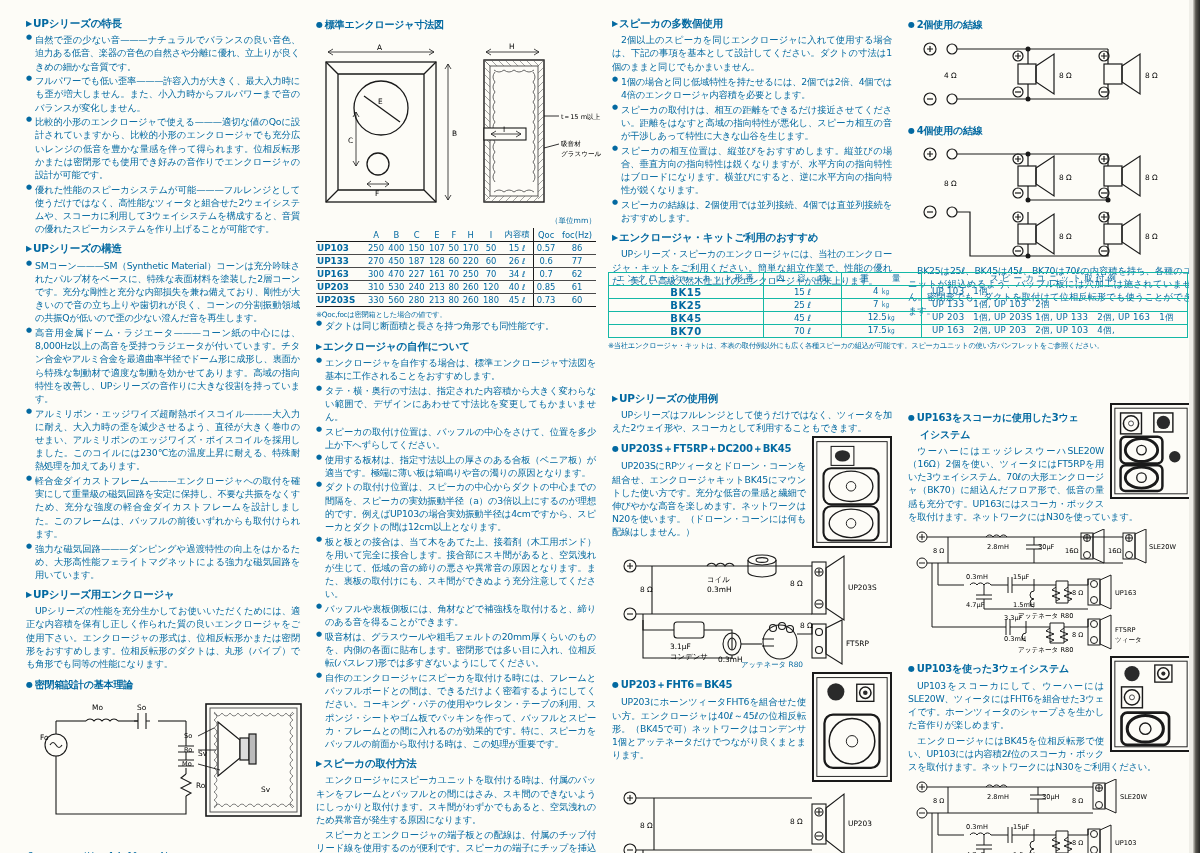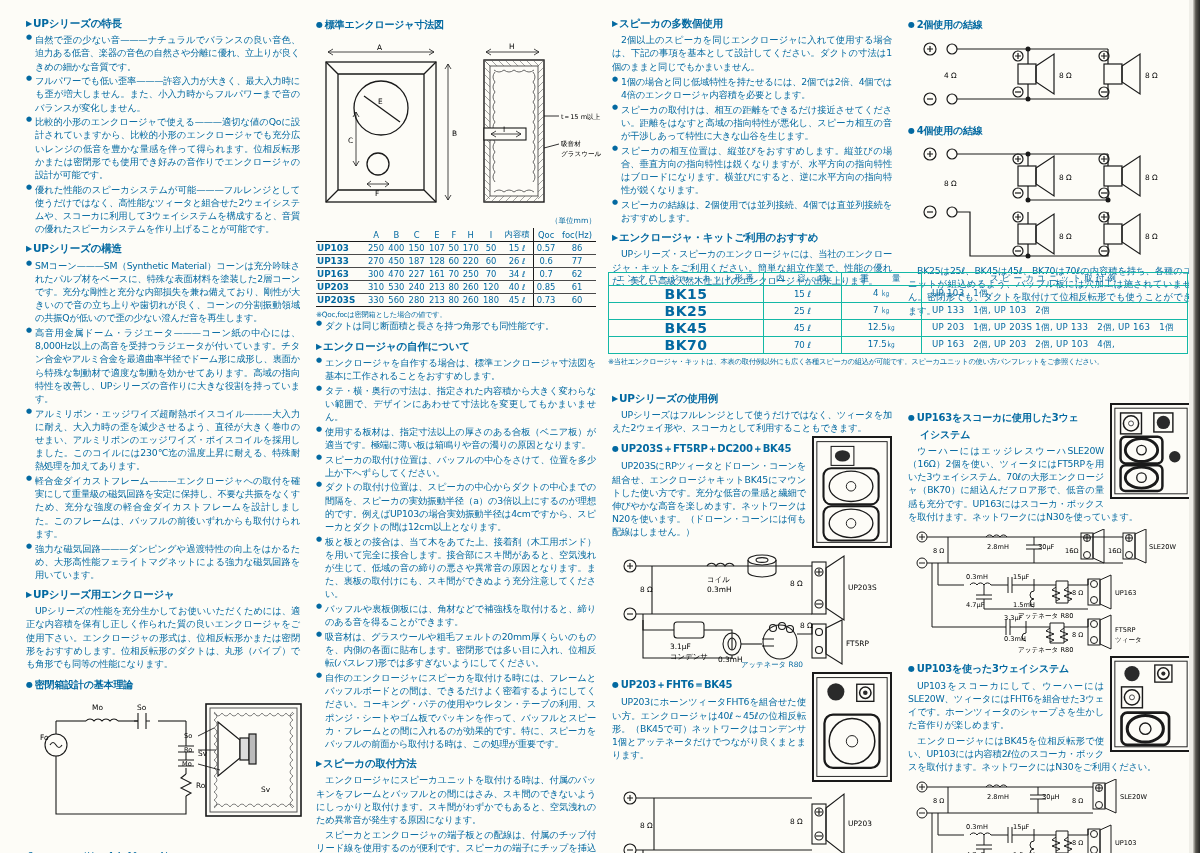--- a/index.html
+++ b/index.html
@@ -116,21 +116,21 @@
     font-size: 8.6px;
     width: 580px;
     margin-top: 4px;
   }
   table.kit th, table.kit td {
     border: 1px solid #14b8a6;
     padding: 0 3px;
     text-align: center;
   }
   table.kit th { font-weight: normal; letter-spacing: 2px; font-size: 8.6px;}
-  table.kit td.kitname { font-weight: bold; font-size: 14px; letter-spacing:.5px;}
+  table.kit td.kitname { font-weight: bold; font-size: 10px; letter-spacing:.5px;}
   table.kit td.units { text-align: left; padding-left: 10px; letter-spacing: .3px;}
   table.kit th.unitsh { letter-spacing: 3px; }
 
   .kit-wrap { position: absolute; left: 10px; top: 268px; width: 600px; z-index: 5;}
 
   
   .fig { margin: 4px 0 2px 0; text-align: center; }
   svg { display: block; }
   .lbl { font-size: 7.4px; font-family: "DejaVu Sans", sans-serif; }
   .lbl-s { font-size: 6.6px; }
@@ -389,22 +389,22 @@
       </table>
       <div class="note note-r">※Qoc,focは密閉箱とした場合の値です。</div>
       <ul class="bul">
         <li>ダクトは同じ断面積と長さを持つ角形でも同性能です。</li>
       </ul>
 
       <h2 class="sec">エンクロージャの自作について</h2>
       <ul class="bul">
         <li>エンクロージャを自作する場合は、標準エンクロージャ寸法図を基本に工作されることをおすすめします。</li>
         <li>タテ・横・奥行の寸法は、指定された内容積から大きく変わらない範囲で、デザインにあわせて寸法比を変更してもかまいません。</li>
+        <li>スピーカの取付け位置は、バッフルの中心をさけて、位置を多少上か下へずらしてください。</li>
         <li>使用する板材は、指定寸法以上の厚さのある合板（ベニア板）が適当です。極端に薄い板は箱鳴りや音の濁りの原因となります。</li>
-        <li>スピーカの取付け位置は、バッフルの中心をさけて、位置を多少上か下へずらしてください。</li>
         <li>ダクトの取付け位置は、スピーカの中心からダクトの中心までの間隔を、スピーカの実効振動半径（a）の3倍以上にするのが理想的です。例えばUP103の場合実効振動半径は4cmですから、スピーカとダクトの間は12cm以上となります。</li>
         <li>板と板との接合は、当て木をあてた上、接着剤（木工用ボンド）を用いて完全に接合します。接合部にスキ間があると、空気洩れが生じて、低域の音の締りの悪さや異常音の原因となります。また、裏板の取付けにも、スキ間ができぬよう充分注意してください。</li>
         <li>バッフルや裏板側板には、角材などで補強桟を取付けると、締りのある音を得ることができます。</li>
         <li>吸音材は、グラスウールや粗毛フェルトの20mm厚くらいのものを、内側の各面に貼布します。密閉形では多い目に入れ、位相反転(バスレフ)形では多すぎないようにしてください。</li>
         <li>自作のエンクロージャにスピーカを取付ける時には、フレームとバッフルボードとの間は、できるだけよく密着するようにしてください。コーキング・パテの使用やウレタン・テープの利用、スポンジ・シートやゴム板でパッキンを作って、バッフルとスピーカ・フレームとの間に入れるのが効果的です。特に、スピーカをバッフルの前面から取付ける時は、この処理が重要です。</li>
       </ul>
 
       <h2 class="sec">スピーカの取付方法</h2>
       <p class="para">エンクロージャにスピーカユニットを取付ける時は、付属のパッキンをフレームとバッフルとの間にはさみ、スキ間のできないようにしっかりと取付けます。スキ間がわずかでもあると、空気洩れのため異常音が発生する原因になります。</p>
       <p class="para">スピーカとエンクロージャの端子板との配線は、付属のチップ付リード線を使用するのが便利です。スピーカの端子にチップを挿込むだけで接続でき、スピーカ端子とリード線とのハンダ付けは不要です。リード線は極性の識別がしやすい2色の色分けになっています。</p>

